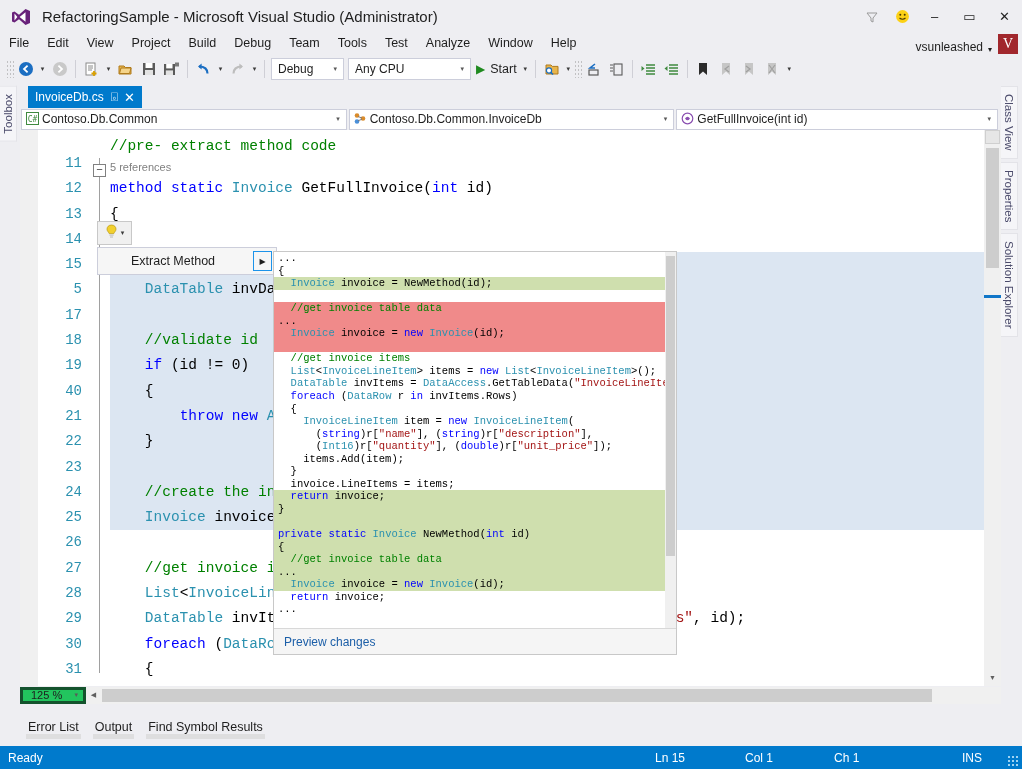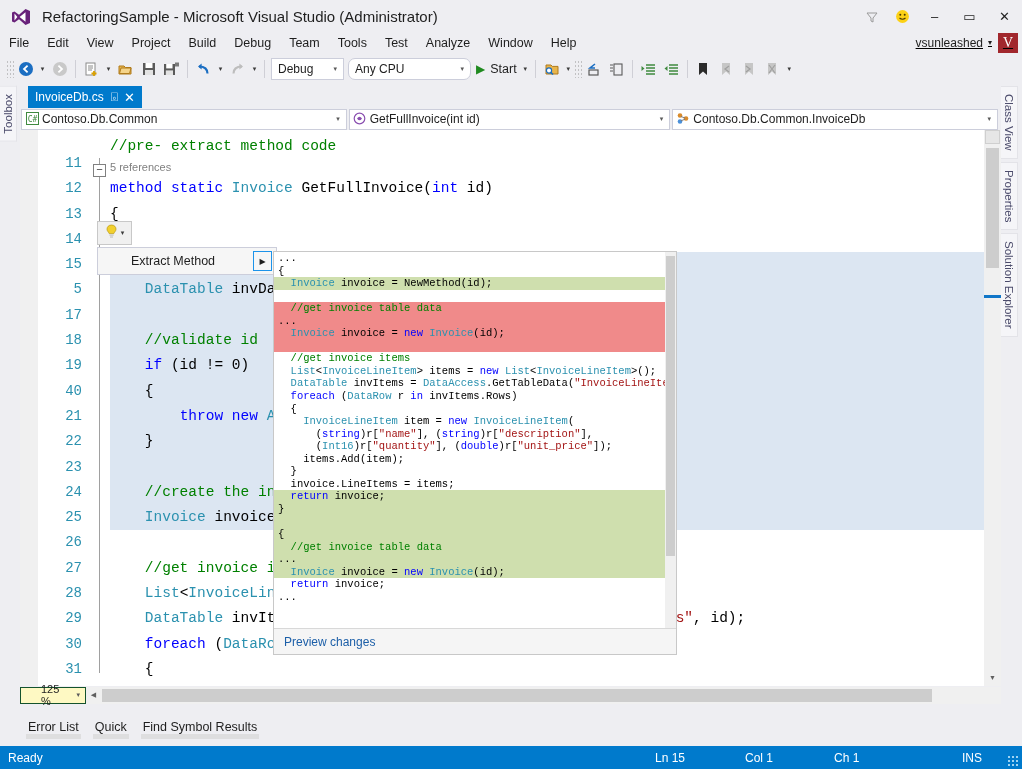--- a/index.html
+++ b/index.html
@@ -48,21 +48,21 @@
   
   #menubar {
     position: absolute; left: 0; top: 31px; width: 1022px; height: 23px;
     display: flex; align-items: center;
   }
   .menu-item {
     font-size: 12.5px; color: #1e1e1e; padding: 2px 9px; white-space: nowrap;
   }
   #menubar-right {
     position: absolute; right: 4px; top: 31px; height: 23px;
-    display: flex; align-items: center; text-decoration: underline;
+    display: flex; align-items: flex-end;
   }
   #user-name { font-size: 12px; color: #1e1e1e; }
   #user-caret { font-size: 8px; color: #1e1e1e; margin: 0 6px 0 5px; }
   #user-badge {
     width: 20px; height: 20px; background: #a1272d; color: #fff;
     display: flex; align-items: center; justify-content: center;
     font-size: 14px; font-family: "Liberation Serif", serif;
   }
 
   
@@ -76,21 +76,21 @@
   .tb-btn { width: 23px; height: 22px; display: flex; align-items: center; justify-content: center; }
   .tb-caret { font-size: 7px; color: #3b3b3b; width: 11px; text-align: center; }
   .tb-sep { width: 1px; height: 18px; background: #cfcfd6; margin: 0 4px; }
   .tb-combo {
     height: 22px; background: #fff; border: 1px solid #cccedb;
     display: flex; align-items: center; font-size: 12px; color: #1e1e1e;
     padding-left: 6px; margin: 0 2px;
   }
   .tb-combo .cb-caret { margin-left: auto; font-size: 7px; color: #5a5a5a; padding: 0 6px; }
   #combo-config { width: 73px; }
-  #combo-platform { width: 123px; border-radius: 7px; }
+  #combo-platform { width: 123px; }
   #start-btn { display: flex; align-items: center; padding: 0 3px; }
   #start-btn .play { color: #1f8a1f; font-size: 12px; margin-right: 5px; }
   #start-btn .lbl { font-size: 12.5px; color: #1e1e1e; }
 
   
   #left-dock {
     position: absolute; left: 0; top: 86px; width: 20px; height: 600px;
     background: #eeeef2;
   }
   .vtab {
@@ -179,22 +179,22 @@
   #ed-vthumb { position: absolute; left: 2px; top: 18px; width: 13px; height: 120px; background: #cdcdcd; }
   #ed-vmark { position: absolute; left: 0px; top: 165px; width: 17px; height: 3px; background: #1076c8; }
   #ed-splitter { position: absolute; right: 1px; top: 0px; width: 15px; height: 14px; background: #e6e6e6; border: 1px solid #cfcfcf; }
 
   
   #ed-bottom {
     position: absolute; left: 0; top: 600px; width: 981px; height: 18px;
     background: #eeeef2; display: flex; align-items: center;
   }
   #zoom-combo {
-    width: 66px; height: 17px; background: #fef9c3; border: 1px solid #14532d;
-    display: flex; align-items: center; font-size: 11px; color: #1e1e1e; padding-left: 20px;
+    width: 66px; height: 17px; background: #22c55e; border: 3px solid #14532d;
+    display: flex; align-items: center; font-size: 11px; color: #1e1e1e; padding-left: 8px;
   }
   #zoom-combo .z-caret { margin-left: auto; font-size: 7px; color: #5a5a5a; padding: 0 5px; }
   #hscroll { flex: 1; height: 17px; background: #f0f0f0; display: flex; align-items: center; position: relative; }
   #hscroll .harrow { width: 15px; text-align: center; font-size: 7px; color: #606060; }
   #hthumb { position: absolute; left: 16px; top: 2px; width: 830px; height: 13px; background: #cdcdcd; }
 
   
   #lightbulb {
     position: absolute; left: 97px; top: 221px; width: 35px; height: 24px;
     background: #f0f0f0; border: 1px solid #c8c8c8;
@@ -494,40 +494,40 @@
     <div class="nav-combo" id="nav-ns">
       <span class="nav-ico">
         <svg width="13" height="13" viewBox="0 0 13 13">
             <rect x="0.5" y="0.5" width="12" height="12" fill="#fff" stroke="#3f8a3f"></rect>
             <text x="6.5" y="9.5" font-size="8" text-anchor="middle" fill="#3f8a3f" font-family="monospace">C#</text>
           </svg>
       </span>
       <span>Contoso.Db.Common</span>
       <span class="nav-caret">▾</span>
     </div>
-    <div class="nav-combo" id="nav-member">
-      <span class="nav-ico">
-        <svg width="13" height="13" viewBox="0 0 13 13">
-            <circle cx="6.5" cy="6.5" r="5.3" fill="none" stroke="#8a4fb0" stroke-width="1.2"></circle>
-            <path d="M4 6.5 Q6.5 2.8 9 6.5 Q6.5 10.2 4 6.5" fill="#8a4fb0"></path>
-          </svg>
-      </span>
-      <span>GetFullInvoice(int id)</span>
-      <span class="nav-caret">▾</span>
-    </div>
     <div class="nav-combo" id="nav-type">
       <span class="nav-ico">
         <svg width="14" height="13" viewBox="0 0 14 13">
             <circle cx="4" cy="3.5" r="2.3" fill="#d98b2b"></circle>
             <circle cx="10" cy="6.5" r="2.3" fill="#d98b2b"></circle>
             <circle cx="4" cy="9.5" r="2.3" fill="#4a90d9"></circle>
             <path d="M5 4.5 L9 6 M5 8.8 L9 7.2" stroke="#7a7a7a" stroke-width="1"></path>
           </svg>
       </span>
       <span>Contoso.Db.Common.InvoiceDb</span>
+      <span class="nav-caret">▾</span>
+    </div>
+    <div class="nav-combo" id="nav-member">
+      <span class="nav-ico">
+        <svg width="13" height="13" viewBox="0 0 13 13">
+            <circle cx="6.5" cy="6.5" r="5.3" fill="none" stroke="#8a4fb0" stroke-width="1.2"></circle>
+            <path d="M4 6.5 Q6.5 2.8 9 6.5 Q6.5 10.2 4 6.5" fill="#8a4fb0"></path>
+          </svg>
+      </span>
+      <span>GetFullInvoice(int id)</span>
       <span class="nav-caret">▾</span>
     </div>
   </div>
 
   <div id="editor">
     <div id="ed-indicator"></div>
 
     <div id="ed-gutter">
       <div class="ref">&nbsp;</div>
       <div class="lineno">11</div>
@@ -642,20 +642,21 @@
     <div class="pline">  {</div>
     <div class="pline">    <span class="t">InvoiceLineItem</span> item = <span class="k">new</span> <span class="t">InvoiceLineItem</span>(</div>
     <div class="pline">      (<span class="k">string</span>)r[<span class="s">"name"</span>], (<span class="k">string</span>)r[<span class="s">"description"</span>],</div>
     <div class="pline">      (<span class="t">Int16</span>)r[<span class="s">"quantity"</span>], (<span class="k">double</span>)r[<span class="s">"unit_price"</span>]);</div>
     <div class="pline">    items.Add(item);</div>
     <div class="pline">  }</div>
     <div class="pline">  invoice.LineItems = items;</div>
     <div class="pline add">  <span class="k">return</span> invoice;</div>
     <div class="pline add">}</div>
     <div class="pline add"> </div>
+    <div class="pline add"><span class="k">private</span> <span class="k">static</span> <span class="t">Invoice</span> NewMethod(<span class="k">int</span> id)</div>
     <div class="pline add">{</div>
     <div class="pline add">  <span class="cm">//get invoice table data</span></div>
     <div class="pline add">...</div>
     <div class="pline add">  <span class="t">Invoice</span> invoice = <span class="k">new</span> <span class="t">Invoice</span>(id);</div>
     <div class="pline">  <span class="k">return</span> invoice;</div>
     <div class="pline">...</div>
   </div>
   <div id="pv-vscroll">
     <div id="pv-vthumb"></div>
   </div>
@@ -663,21 +664,21 @@
     <span class="pv-link">Preview changes</span>
   </div>
 </div>
 
 <div id="bottom-tabs">
   <div class="btab">
     <span>Error List</span>
     <span class="underline"></span>
   </div>
   <div class="btab">
-    <span>Quick</span>
+    <span>Output</span>
     <span class="underline"></span>
   </div>
   <div class="btab">
     <span>Find Symbol Results</span>
     <span class="underline"></span>
   </div>
 </div>
 
 <div id="statusbar">
   <span id="status-ready">Ready</span>

